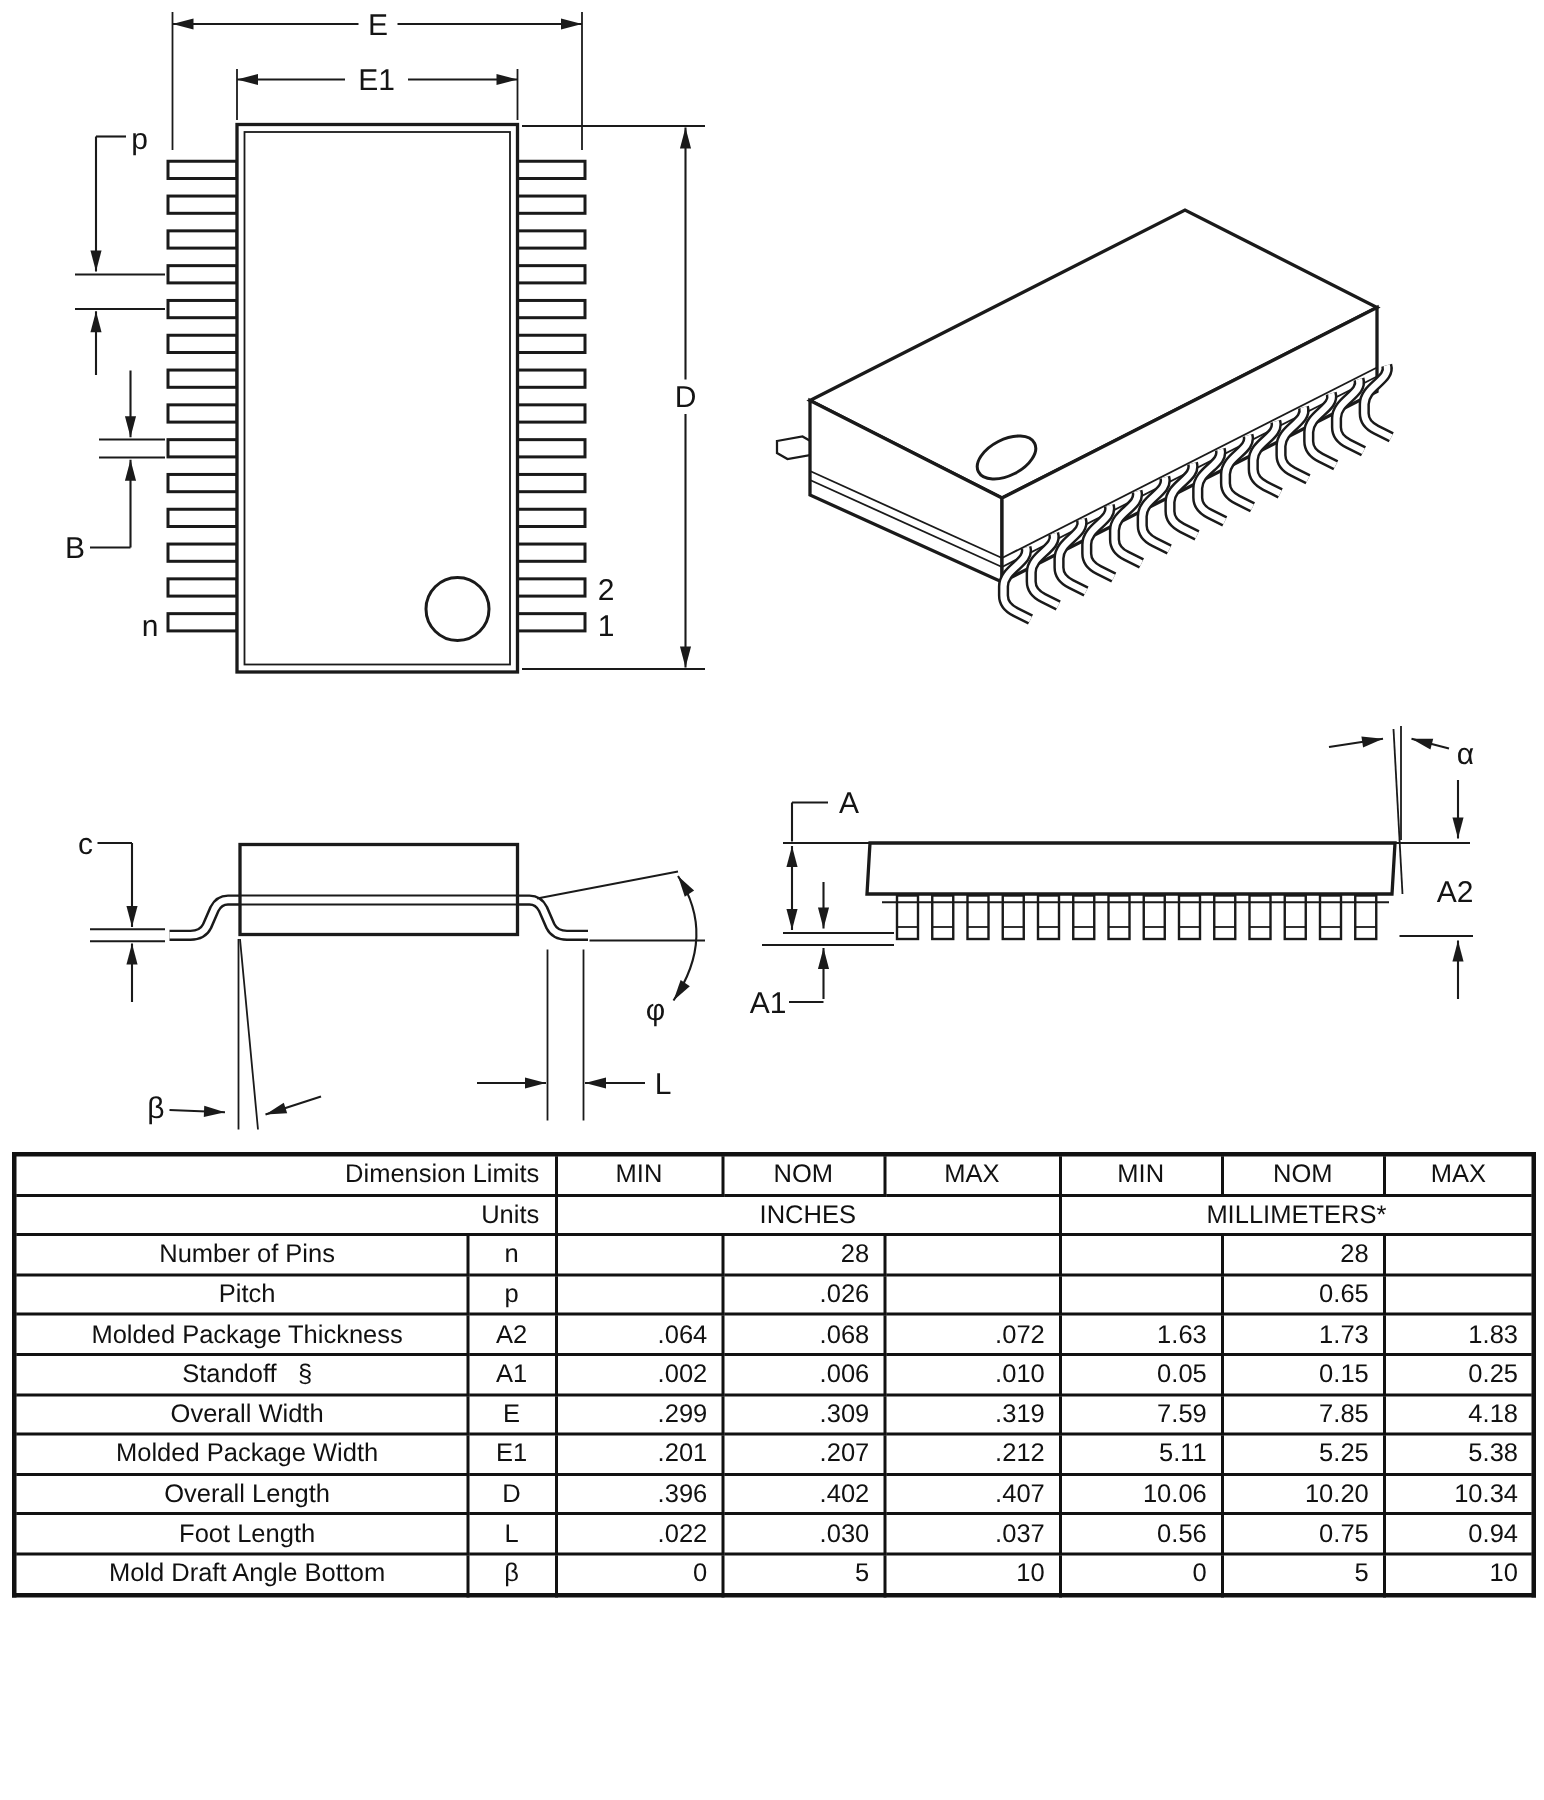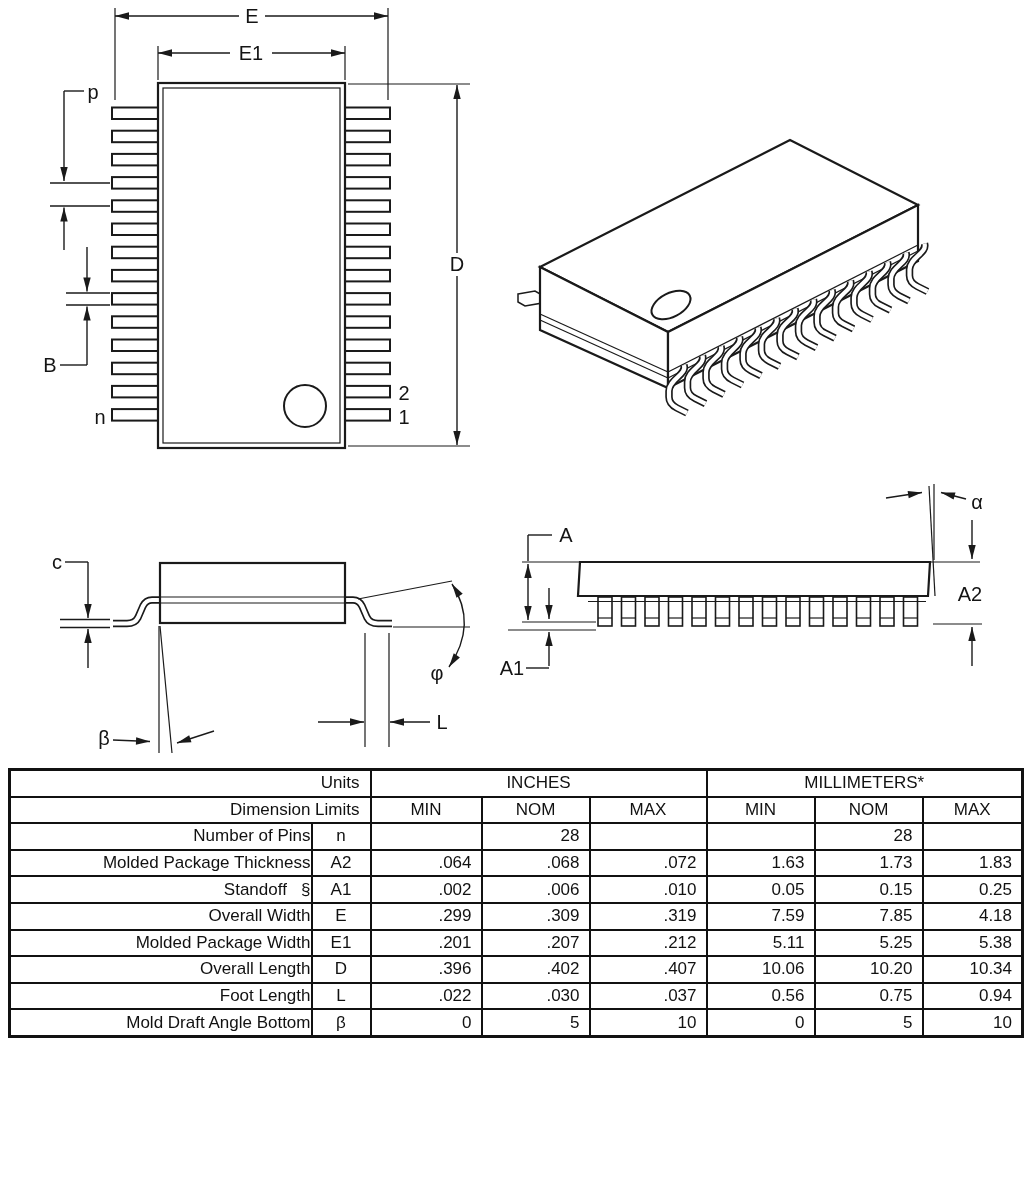--- a/index.html
+++ b/index.html
@@ -11,21 +11,21 @@
   .dim  {stroke:#1a1a1a;stroke-width:1.4;fill:none}
   .gap  {fill:#ffffff;stroke:none}
   .dlbl {font-family:"Liberation Sans",sans-serif;font-size:20px;fill:#141414;text-anchor:middle}
   .lead-outer{stroke:#1a1a1a;stroke-width:7.5;fill:none}
   .lead-inner{stroke:#ffffff;stroke-width:4.2;fill:none}
 
   .dims-table{position:absolute;left:8px;top:768px;width:1013px;border-collapse:collapse;
               border:3px solid #111;table-layout:fixed;font-size:17px;}
   .dims-table th,.dims-table td{border:2px solid #111;height:24.6px;padding:0;
               font-weight:normal;white-space:pre;overflow:hidden;}
-  .dims-table .lbl{text-align:right;padding-left:8px;}
+  .dims-table .lbl{text-align:center;padding-left:8px;}
   .dims-table .sym{text-align:center;}
   .dims-table .num{text-align:right;padding-right:9px;}
   .dims-table .hdr-right{text-align:right;padding-right:10px;}
   .dims-table .hdr-center{text-align:center;}
 </style>
 </head>
 <body>
 
 <div class="screen">
 
@@ -253,41 +253,51 @@
         <col style="width:59px">
         <col style="width:111px">
         <col style="width:108px">
     <col style="width:117px">
         <col style="width:108px">
         <col style="width:108px">
         <col style="width:100px">
   </colgroup>
   <tbody>
         <tr>
-    <th colspan="2" class="hdr-right">Units</th>
-    <th colspan="3" class="hdr-center">INCHES</th>
-    <th colspan="3" class="hdr-center">MILLIMETERS*</th>
-  </tr>
-  <tr>
     <th colspan="2" class="hdr-right">Dimension Limits</th>
     <th class="hdr-center">MIN</th>
     <th class="hdr-center">NOM</th>
     <th class="hdr-center">MAX</th>
     <th class="hdr-center">MIN</th>
     <th class="hdr-center">NOM</th>
     <th class="hdr-center">MAX</th>
   </tr>
   <tr>
+    <th colspan="2" class="hdr-right">Units</th>
+    <th colspan="3" class="hdr-center">INCHES</th>
+    <th colspan="3" class="hdr-center">MILLIMETERS*</th>
+  </tr>
+  <tr>
     <td class="lbl">Number of Pins</td>
     <td class="sym">n</td>
     <td class="num"></td>
     <td class="num">28</td>
     <td class="num"></td>
     <td class="num"></td>
     <td class="num">28</td>
+    <td class="num"></td>
+  </tr>
+  <tr>
+    <td class="lbl">Pitch</td>
+    <td class="sym">p</td>
+    <td class="num"></td>
+    <td class="num">.026</td>
+    <td class="num"></td>
+    <td class="num"></td>
+    <td class="num">0.65</td>
     <td class="num"></td>
   </tr>
   <tr>
     <td class="lbl">Molded Package Thickness</td>
     <td class="sym">A2</td>
     <td class="num">.064</td>
     <td class="num">.068</td>
     <td class="num">.072</td>
     <td class="num">1.63</td>
     <td class="num">1.73</td>

